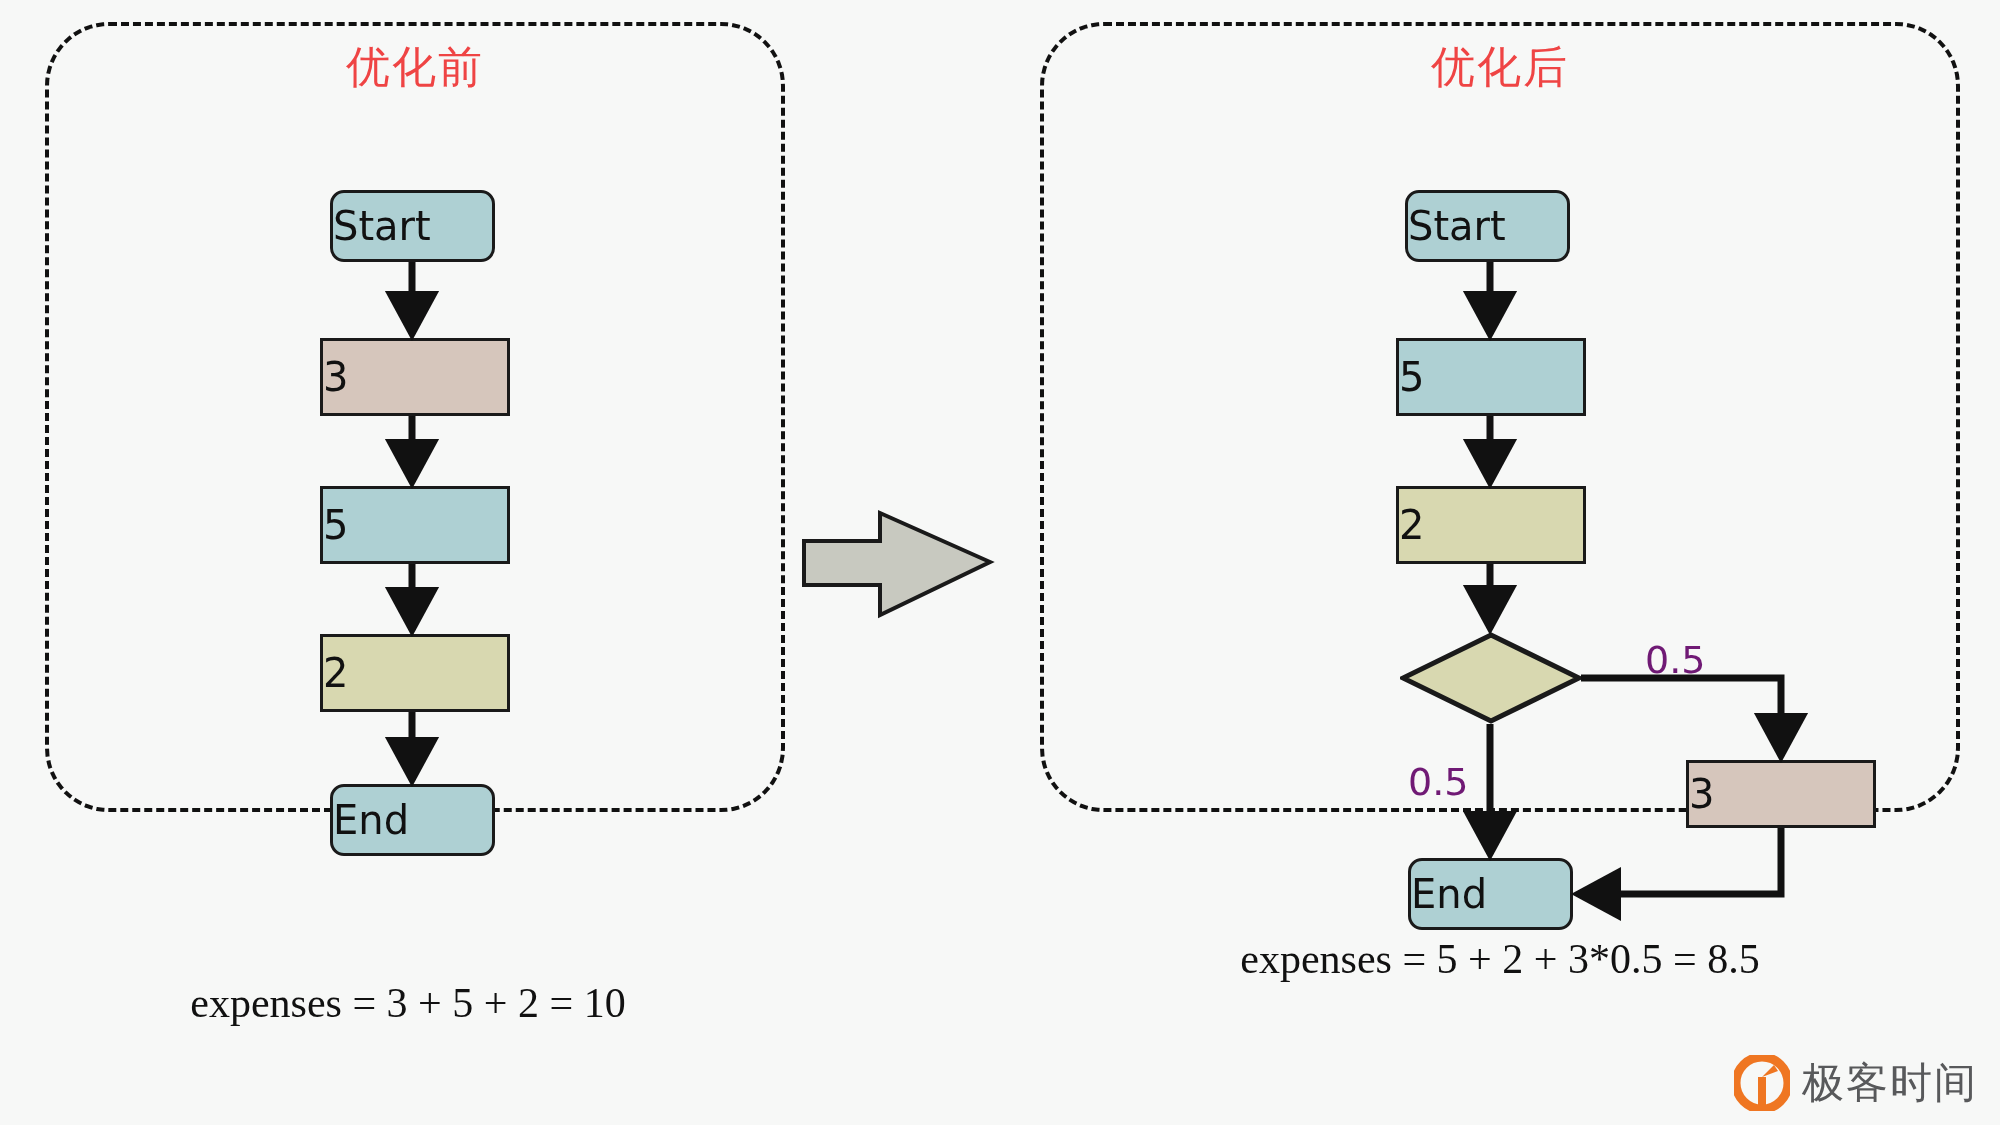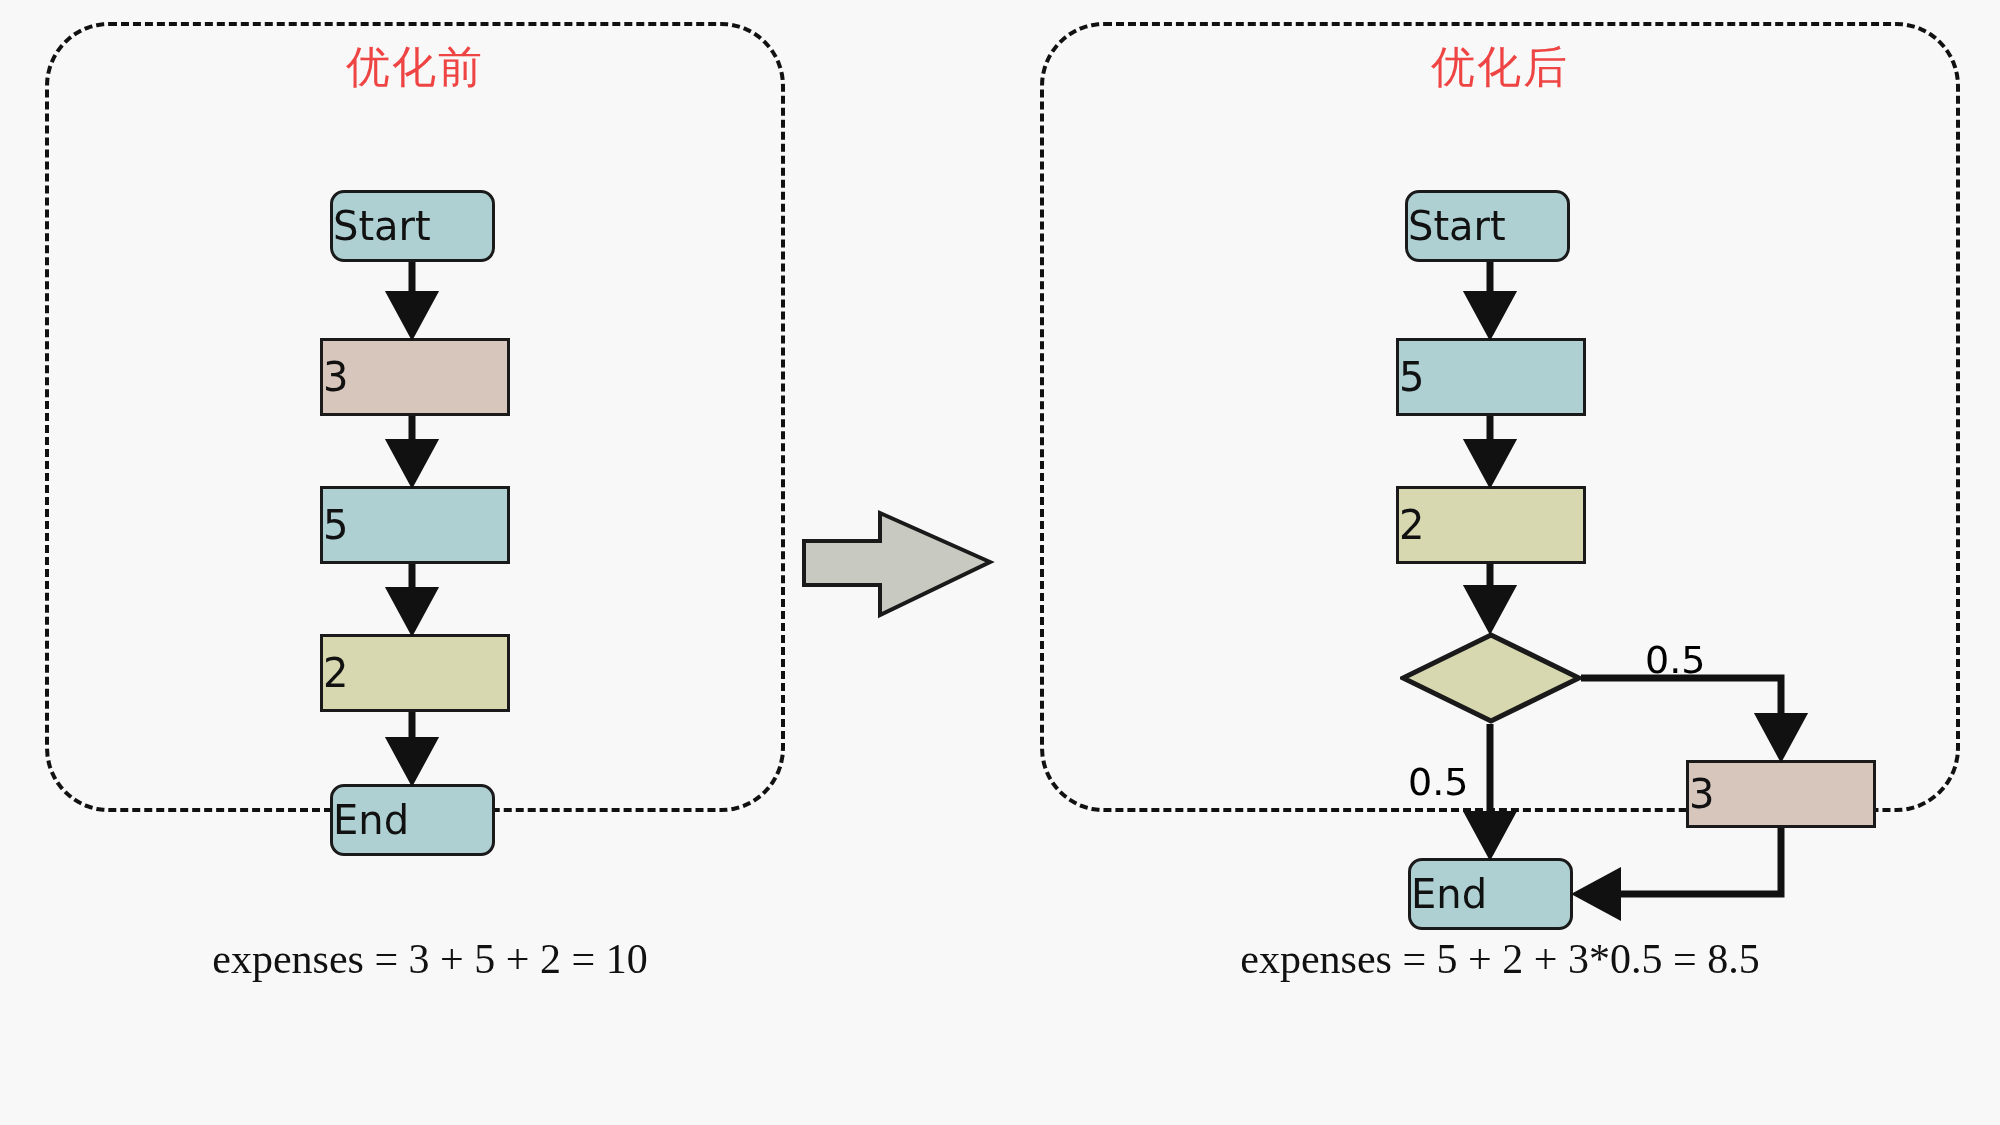--- a/index.html
+++ b/index.html
@@ -47,21 +47,21 @@
   .formula {
     position: absolute;
     width: 100%;
     text-align: center;
     font-size: 42px;
     color: #111;
     font-family: "Liberation Serif", "DejaVu Serif", serif;
     top: 935px;
     left: 0;
   }
-  #formula-before { left: 60px; width: 740px; }
+  #formula-before { left: 38px; width: 740px; margin-top: 44px; }
   #formula-after  { left: 1040px; width: 920px; }
 
   
   .node {
     position: absolute;
     box-sizing: border-box;
     border: 3px solid #1a1a1a;
     display: flex;
     align-items: center;
     justify-content: flex-start;
@@ -79,21 +79,21 @@
   }
   .diamond .dshape {
     width: 100%;
     height: 100%;
     display: block;
   }
 
   .edge-label {
     position: absolute;
     font-size: 38px;
-    color: #000000;
+    color: #701a75;
     font-family: "DejaVu Sans", "Liberation Sans", sans-serif;
     white-space: nowrap;
   }
 
   svg.wires {
     position: absolute;
     left: 0; top: 0;
     width: 2000px;
     height: 1125px;
     pointer-events: none;
@@ -215,14 +215,22 @@
       <path d="M1781,828 L1781,894 L1578,894"></path>
     </g>
   </svg>
 
   <div id="mid-arrow">
     <svg viewBox="0 0 195 115" width="195" height="115">
       <polygon points="4,36 80,36 80,8 190,57 80,110 80,80 4,80" fill="#c8c9c0" stroke="#1a1a1a" stroke-width="4" stroke-linejoin="miter"></polygon>
     </svg>
   </div>
 
+  <div id="watermark">
+    <svg width="56" height="56" viewBox="0 0 56 56">
+      <circle cx="28" cy="28" r="26" fill="none" stroke="#ef7622" stroke-width="9"></circle>
+      <rect x="24" y="22" width="8" height="30" fill="#ef7622"></rect>
+      <path d="M28 22 L40 10 L44 16 Z" fill="#ef7622"></path>
+    </svg>
+    <span class="wm-text">极客时间</span>
+  </div>
 
 </div>
 
 </body></html>

